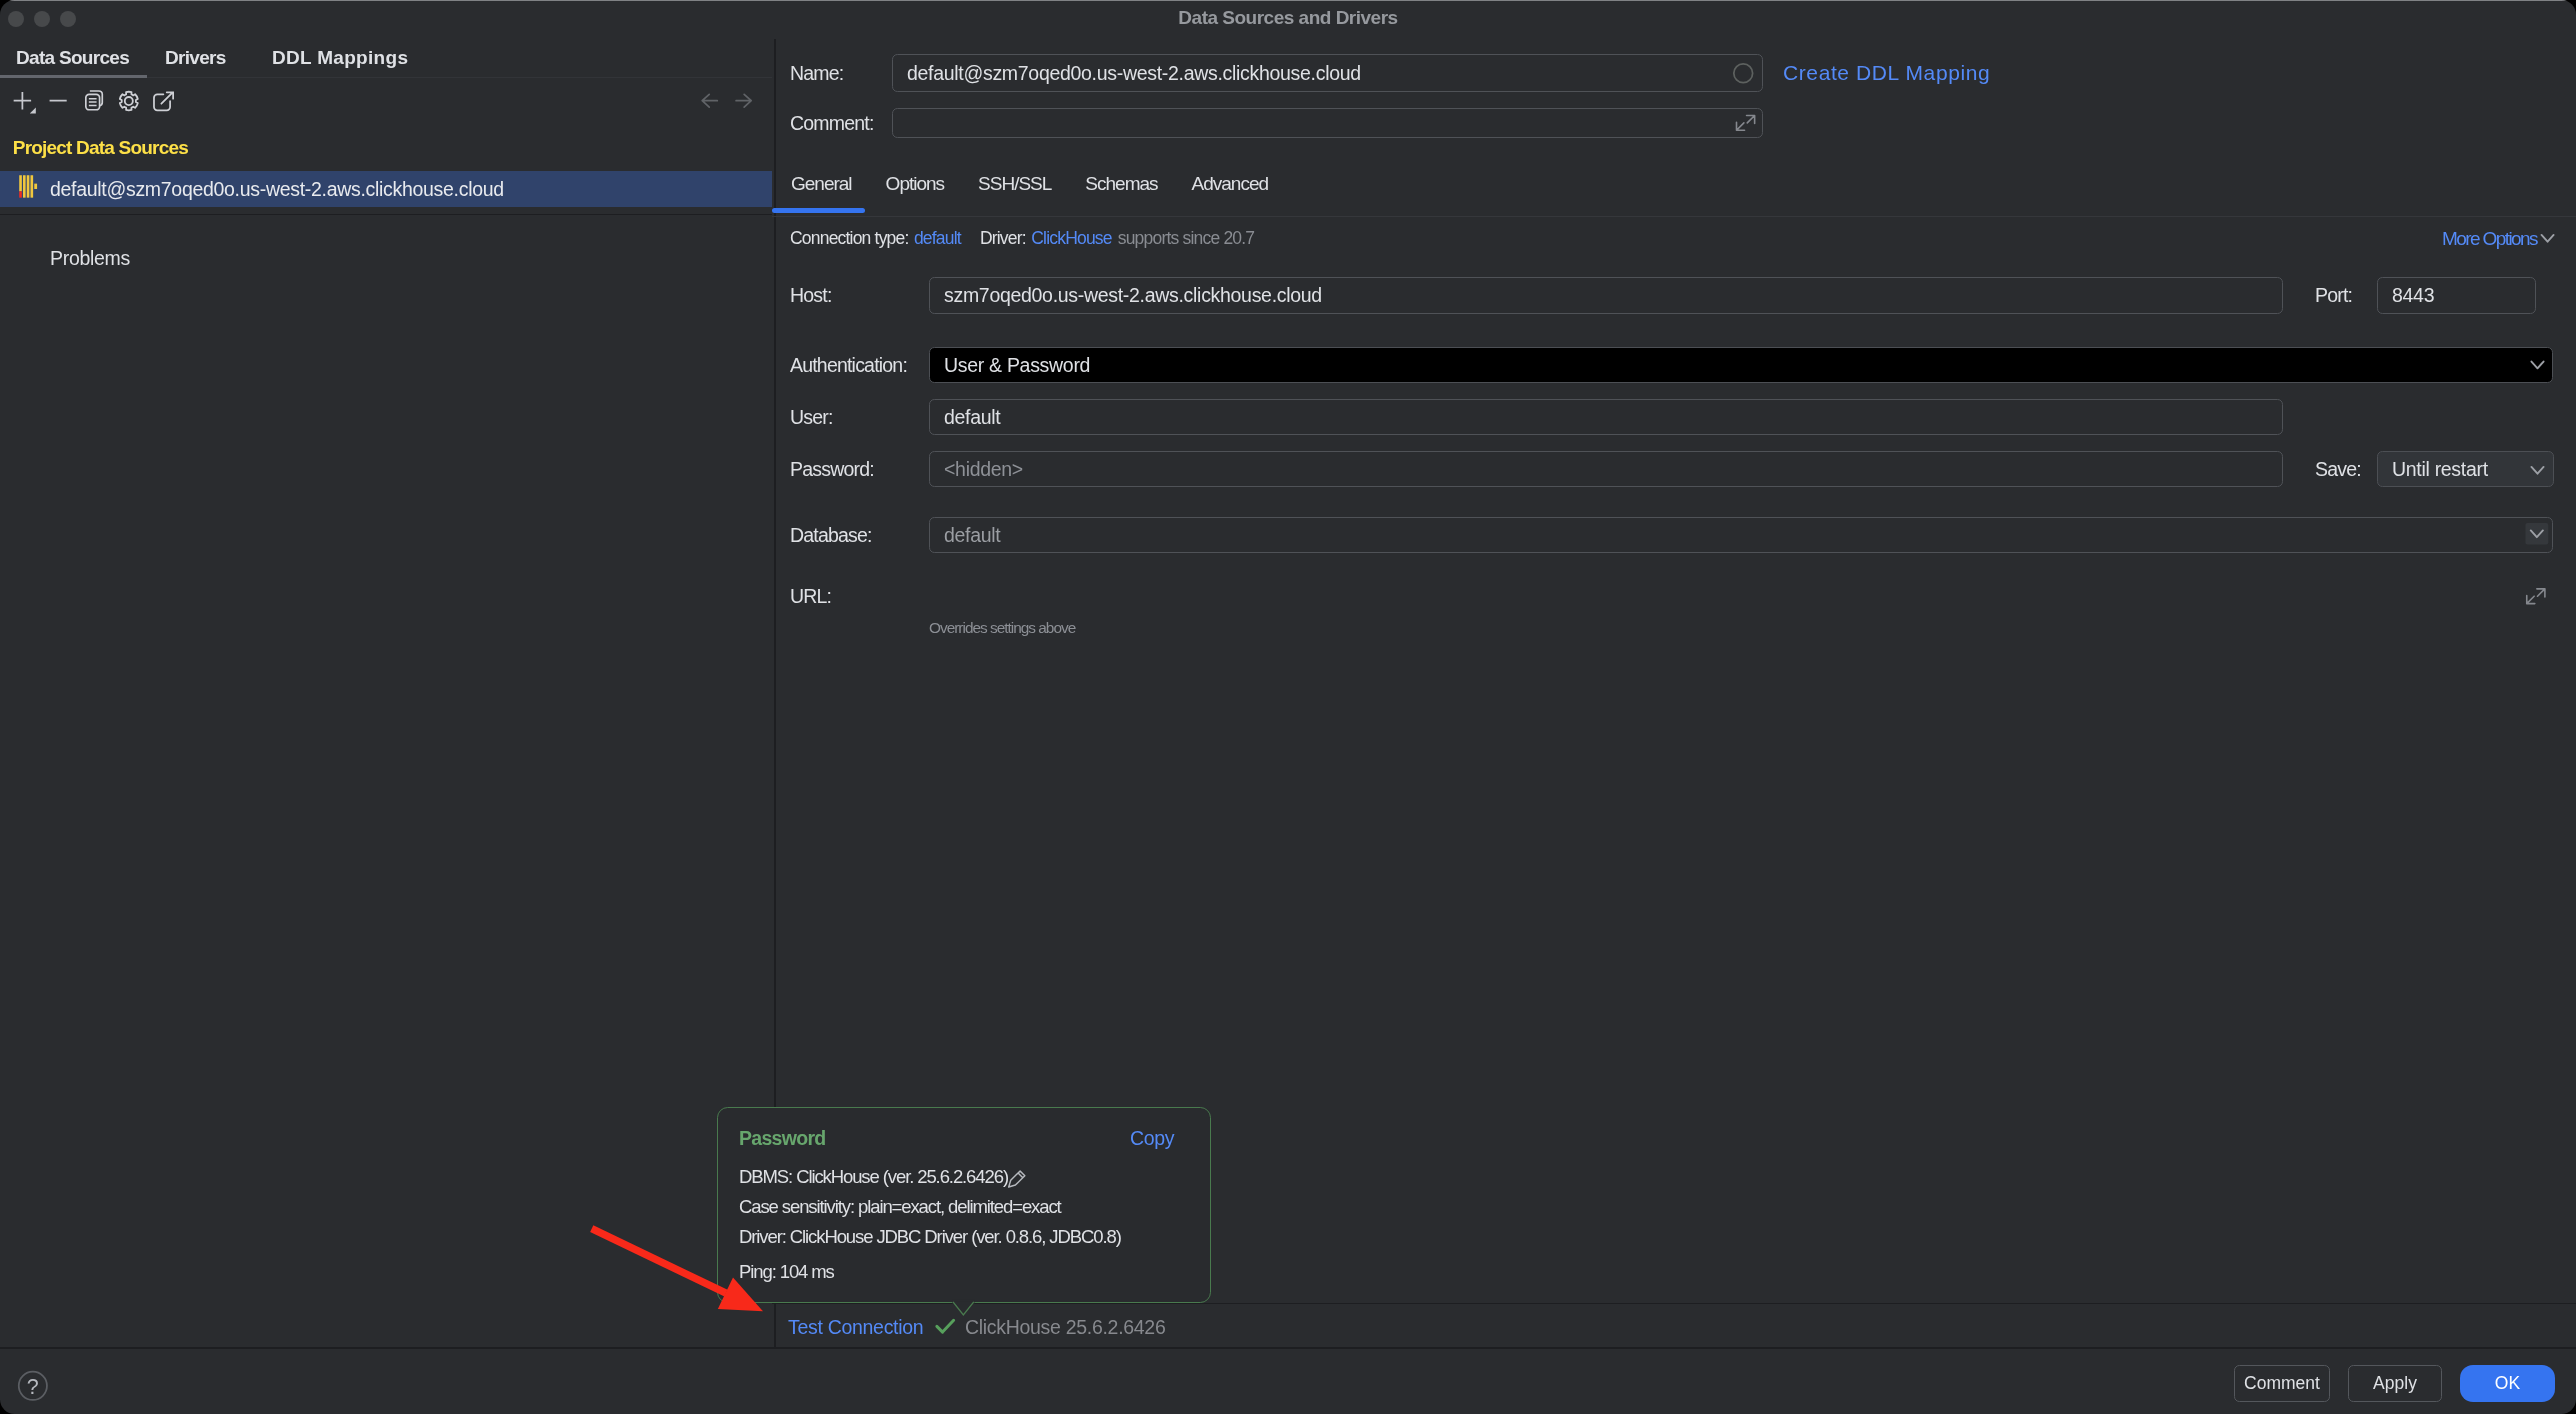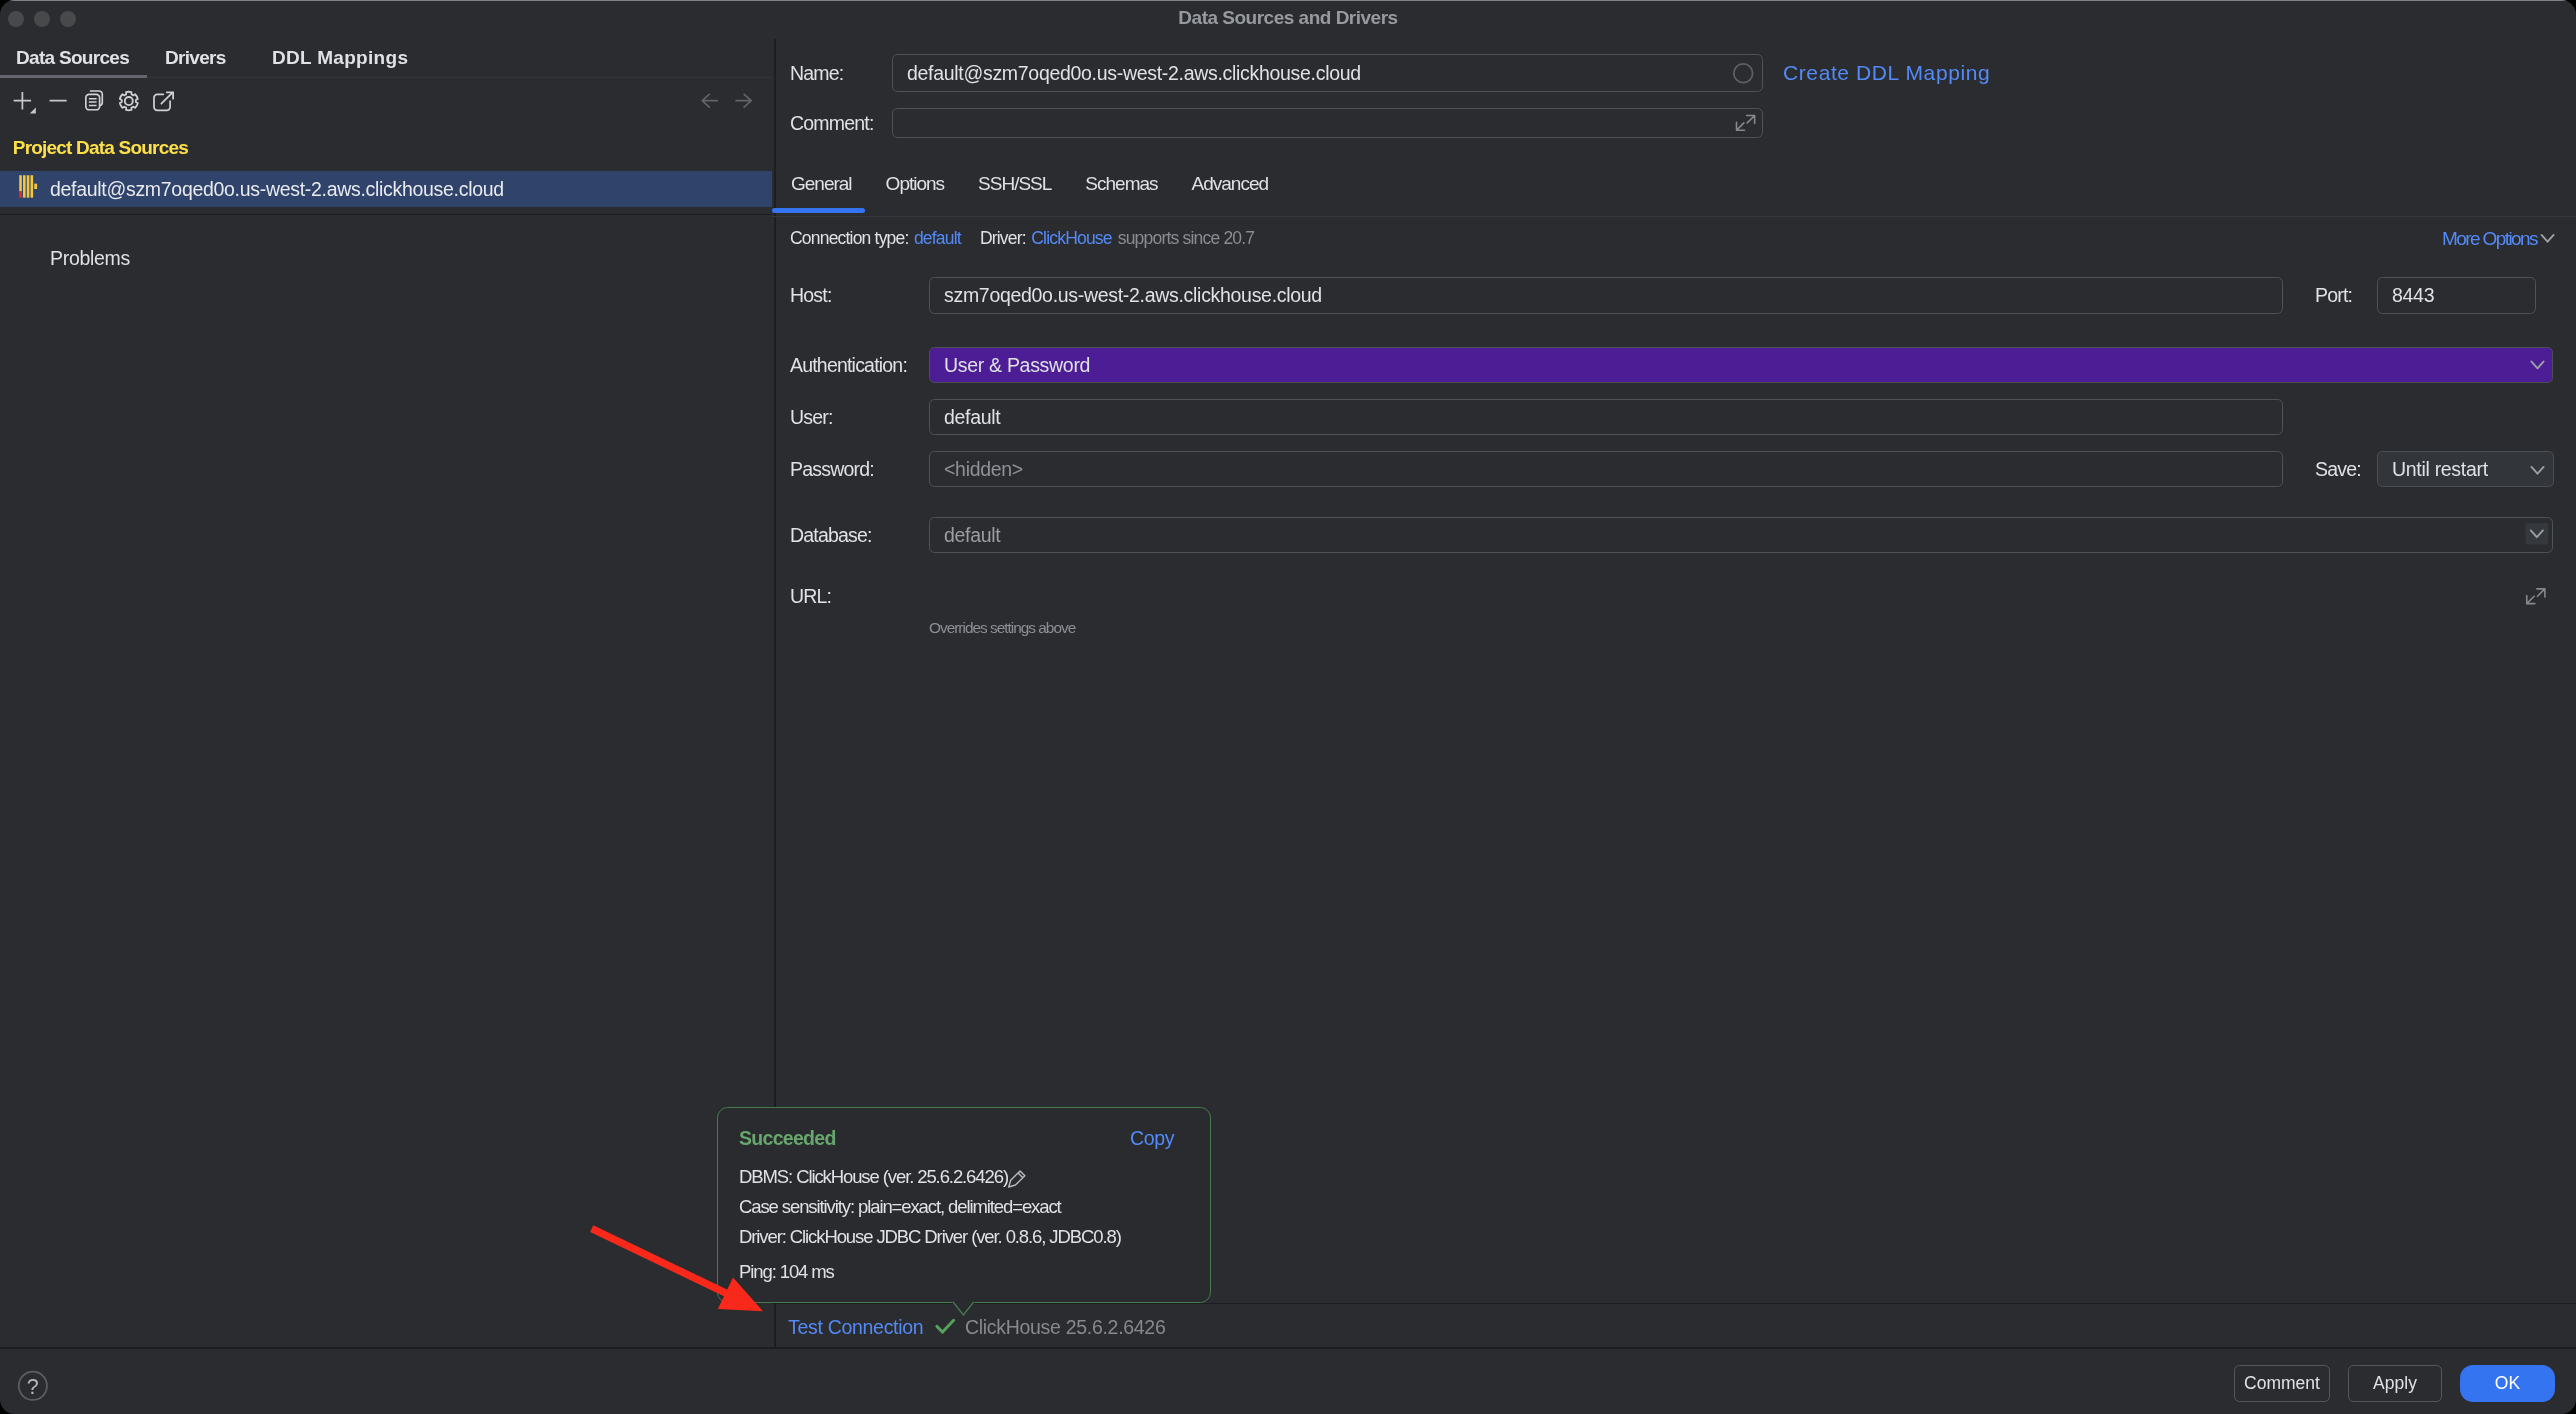--- a/index.html
+++ b/index.html
@@ -52,21 +52,21 @@
 <div class="abs lbl" style="left:790px;top:277px;height:37px;line-height:37px">Host:</div>
 <div class="inp" style="left:929px;top:277px;width:1354px;height:37px">
       <span class="val">szm7oqed0o.us-west-2.aws.clickhouse.cloud</span>
     </div>
 <div class="abs lbl" style="left:2315px;top:277px;height:37px;line-height:37px">Port:</div>
 <div class="inp" style="left:2377px;top:277px;width:159px;height:37px">
       <span class="val">8443</span>
     </div>
 
 <div class="abs lbl" style="left:790px;top:347px;height:36px;line-height:36px">Authentication:</div>
-<div class="inp" style="left:929px;top:347px;width:1624px;height:36px;background:#4c1d95;border-color:#4c4f54">
+<div class="inp" style="left:929px;top:347px;width:1624px;height:36px;background:#000000;border-color:#4c4f54">
       <span class="val">User &amp; Password</span>
     </div>
 
 <div class="abs lbl" style="left:790px;top:399px;height:36px;line-height:36px">User:</div>
 <div class="inp" style="left:929px;top:399px;width:1354px;height:36px">
       <span class="val">default</span>
     </div>
 
 <div class="abs lbl" style="left:790px;top:451px;height:36px;line-height:36px">Password:</div>
 <div class="inp" style="left:929px;top:451px;width:1354px;height:36px">
@@ -88,21 +88,21 @@
 <div class="abs" style="left:772px;top:1303px;width:1804px;height:1.3px;background:#1d1e21"></div>
 <div class="abs" style="left:0;top:1347px;width:2576px;height:2px;background:#1d1e21"></div>
 <div class="abs" style="left:788px;top:1308px;height:38px;line-height:38px;font-size:19.5px;letter-spacing:-0.3px;color:#548af7">Test Connection</div>
 <div class="abs" style="left:965px;top:1308px;height:38px;line-height:38px;font-size:19.5px;letter-spacing:-0.3px;color:#87898e">ClickHouse 25.6.2.6426</div>
 
 <div class="abs" style="left:2234px;top:1365px;width:96px;height:37px;border:1.3px solid #54575c;border-radius:5.4px;display:flex;align-items:center;justify-content:center;font-size:17.5px;color:#dfe1e5">Comment</div>
 <div class="abs" style="left:2348px;top:1365px;width:94px;height:37px;border:1.3px solid #54575c;border-radius:5.4px;display:flex;align-items:center;justify-content:center;font-size:17.5px;color:#dfe1e5">Apply</div>
 <div class="abs" style="left:2460px;top:1365px;width:95px;height:37px;background:#3574f0;border-radius:13px;display:flex;align-items:center;justify-content:center;font-size:17.5px;color:#fff">OK</div>
 
 <div class="abs" style="left:717px;top:1107px;width:494px;height:196px;background:#292b2e;border:1.3px solid #497a4e;border-radius:10.7px"></div>
-<div class="abs" style="left:739px;top:1127px;font-size:19.5px;font-weight:bold;letter-spacing:-0.7px;color:#67a66d">Succeeded</div>
+<div class="abs" style="left:739px;top:1127px;font-size:19.5px;font-weight:bold;letter-spacing:-0.7px;color:#67a66d">Password</div>
 <div class="abs" style="left:1130px;top:1127px;font-size:19.5px;letter-spacing:-0.3px;color:#548af7">Copy</div>
 <div class="abs" style="left:739px;top:1162px;font-size:18.5px;letter-spacing:-1.1px;line-height:30px;color:#dfe1e5">DBMS: ClickHouse (ver. 25.6.2.6426)<br>Case sensitivity: plain=exact, delimited=exact<br>Driver: ClickHouse JDBC Driver (ver. 0.8.6, JDBC0.8)</div>
 <div class="abs" style="left:739px;top:1257px;font-size:18.5px;letter-spacing:-1.1px;line-height:30px;color:#dfe1e5">Ping: 104 ms</div>
 
 <svg class="abs" style="left:0;top:0" width="2576" height="1414" viewBox="0 0 3836 2106" fill="none">
 
   <g stroke="#c6c8ce" stroke-width="2.6">
     <path d="M33 137 V163 M20 150 H46"></path>
     <path d="M73.5 150 H99"></path>
   </g>

